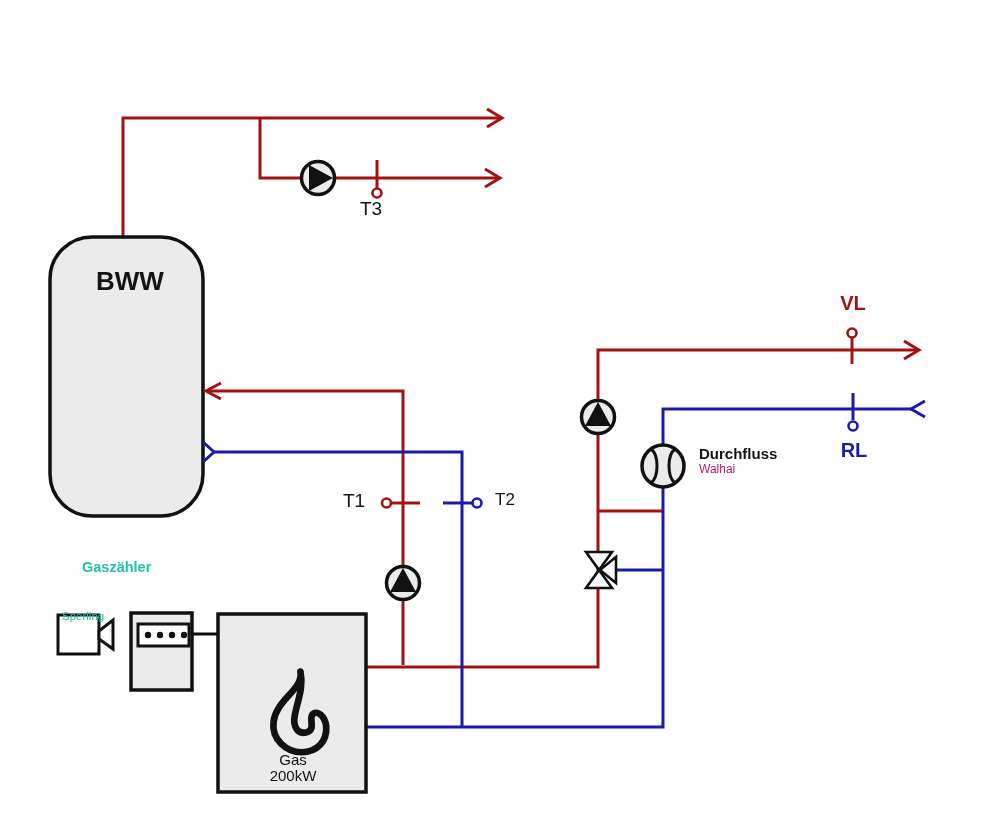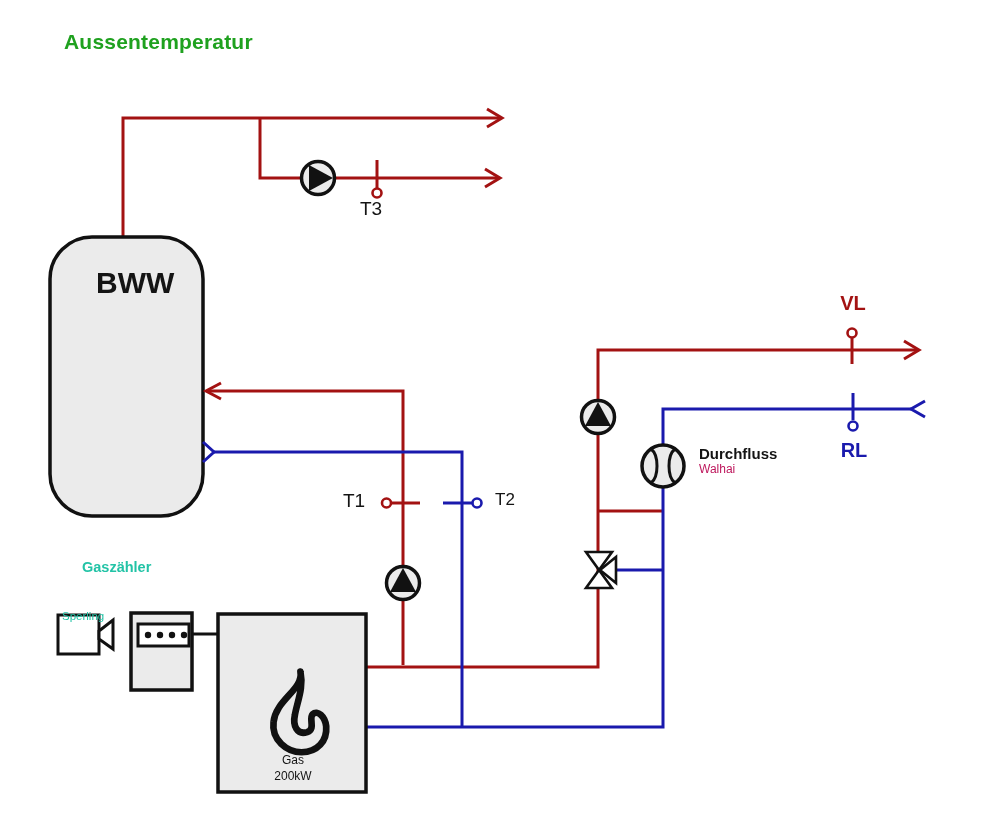--- a/index.html
+++ b/index.html
@@ -1,31 +1,31 @@
 <!DOCTYPE html>
 <html style="--supply: #a31212; --return: #1a1aad; --title_green: #1fa11f; --meter_teal: #22c3a6; --component_fill: #ebebeb; --outline: #111111;"><head>
 <meta charset="utf-8">
 <style>
   html,body{margin:0;padding:0;background:#fff;}
   body{width:986px;height:828px;position:relative;font-family:"Liberation Sans",sans-serif;overflow:hidden;}
   .canvas{position:absolute;left:0;top:0;width:986px;height:828px;}
   svg{position:absolute;left:0;top:0;}
   .label{position:absolute;white-space:nowrap;color:#141414;}
   .title{left:64px;top:30px;font-size:21px;font-weight:700;color:var(--title_green,#1fa11f);letter-spacing:.2px;}
-  .tank-label{left:96px;top:266px;font-size:30px;font-weight:600;}
+  .tank-label{left:96px;top:266px;font-size:26px;font-weight:600;}
   .t1{left:343px;top:490px;font-size:19px;font-weight:500;}
   .t2{left:495px;top:490px;font-size:17px;font-weight:500;}
   .t3{left:360px;top:198px;width:40px;text-align:left;font-size:19px;font-weight:500;}
   .vl{left:834px;top:292px;width:38px;text-align:center;font-size:20px;font-weight:600;color:var(--supply,#a31212);}
   .rl{left:835px;top:439px;width:38px;text-align:center;font-size:20px;font-weight:600;color:var(--return,#1a1aad);}
   .fm-title{left:699px;top:445px;font-size:15px;font-weight:600;}
   .fm-sub{left:699px;top:462px;font-size:12px;color:#be185d;}
   .gm-title{left:62px;top:559px;font-size:14.5px;font-weight:700;color:var(--meter_teal,#22c3a6);margin-left:20px;}
   .gm-sub{left:62px;top:577px;font-size:11.5px;color:var(--meter_teal,#22c3a6);margin-top:33px;}
-  .boiler-label{left:242px;top:752px;width:102px;text-align:center;font-size:12px;line-height:16px;color:#141414;}
+  .boiler-label{left:242px;top:752px;width:102px;text-align:center;font-size:15px;line-height:16px;color:#141414;}
   
   .p-red{stroke:var(--supply,#a31212);stroke-width:3;fill:none;}
   .p-blue{stroke:var(--return,#1a1aad);stroke-width:3;fill:none;}
   .s-red{stroke:var(--supply,#a31212);stroke-width:2.6;fill:#fff;}
   .s-blue{stroke:var(--return,#1a1aad);stroke-width:2.6;fill:#fff;}
   .equip{stroke:var(--outline,#111);stroke-width:3.5;fill:var(--component_fill,#ebebeb);}
   .equip-thin{stroke:var(--outline,#111);stroke-width:3;fill:#fff;}
   .black-fill{fill:var(--outline,#111);stroke:none;}
   .valve-tri{fill:#fff;stroke:var(--outline,#111);stroke-width:2.6;stroke-linejoin:miter;}
   .flame{stroke:var(--outline,#111);stroke-width:6;fill:none;stroke-linejoin:round;stroke-linecap:round;}
@@ -116,21 +116,20 @@
     <g>
       <path class="p-red" d="M852 338 L852 364"></path>
       <circle class="s-red" cx="852" cy="333" r="4.5"></circle>
     </g>
     <g>
       <path class="p-blue" d="M853 393 L853 420"></path>
       <circle class="s-blue" cx="853" cy="426" r="4.5"></circle>
     </g>
   </svg>
 
-  <div class="label title">Aussentemperatur</div>
   <div class="label tank-label">BWW</div>
   <div class="label t1">T1</div>
   <div class="label t2">T2</div>
   <div class="label t3">T3</div>
   <div class="label vl">VL</div>
   <div class="label rl">RL</div>
   <div class="label fm-title">Durchfluss</div>
   <div class="label fm-sub">Walhai</div>
   <div class="label gm-title">Gaszähler</div>
   <div class="label gm-sub">Sperling</div>

